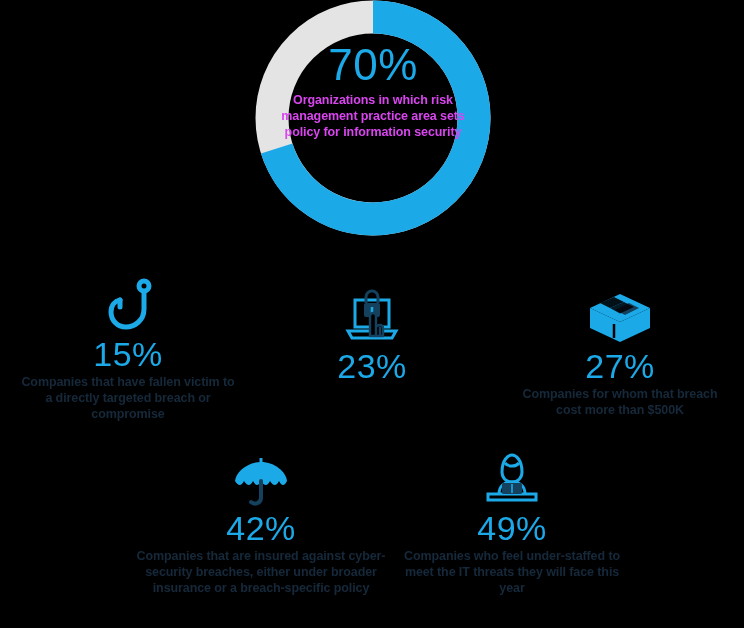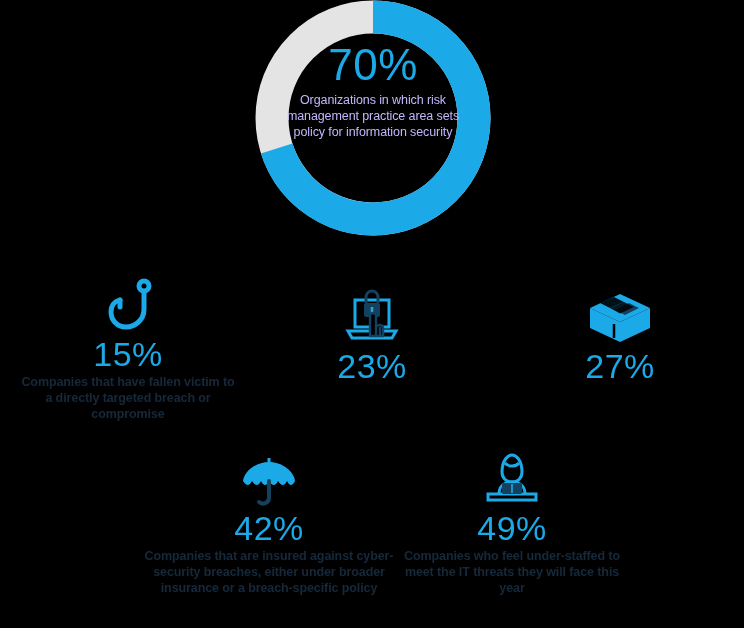--- a/index.html
+++ b/index.html
@@ -50,22 +50,22 @@
     font-size: 44px;
     line-height: 46px;
     color: #1CA9E8;
     font-weight: 300;
     letter-spacing: 0.5px;
   }
   .donut-caption {
     margin-top: 4px;
     font-size: 12.5px;
     line-height: 16px;
-    color: #c4b5fd;
-    font-weight: 400;
+    color: #d946ef;
+    font-weight: 700;
     letter-spacing: -0.1px;
   }
 
   
   .stat {
     position: absolute;
     text-align: center;
   }
   .stat-icon {
     height: 62px;
@@ -88,21 +88,21 @@
     color: #16293B;
     font-weight: 600;
     letter-spacing: -0.1px;
   }
 
   
   #cell-0 { left: 18px;  top: 272px; width: 220px; }
   #cell-1 { left: 262px; top: 284px; width: 220px; }
   #cell-2 { left: 510px; top: 284px; width: 220px; }
   
-  #cell-3 { left: 140px; top: 446px; width: 258px; text-align: center; }
+  #cell-3 { left: 132px; top: 446px; width: 258px; text-align: center; }
   #cell-4 { left: 394px; top: 446px; width: 236px; }
 </style>
 </head>
 <body>
 
 <div class="canvas">
 
   <div class="donut-block">
     <svg class="donut-svg" viewBox="0 0 236 236">
 
@@ -162,20 +162,21 @@
         <path d="M6 22 L36 8 L66 22 L36 36 Z" fill="#1CA9E8"></path>
 
         <path d="M16 17 L30 11 L40 16 L26 22 Z" fill="#000000" opacity="0.9"></path>
         <path d="M31 24 L45 17 L55 22 L41 29 Z" fill="#14415E"></path>
         <path d="M26 22 L40 16 L50 21 L36 27.5 Z" fill="#000000" opacity="0.85"></path>
 
         <path d="M30 38 L30 52" stroke="#000000" stroke-width="2.5" fill="none"></path>
       </svg>
     </div>
     <div class="stat-pct">27%</div>
+    <div class="stat-caption">Companies for whom that breach cost more than $500K</div>
   </div>
 
   <div class="stat" id="cell-3">
     <div class="stat-icon">
       <svg width="62" height="54" viewBox="0 0 62 54">
         <path d="M31 8 C17 8 6 18 5 27 L57 27 C56 18 45 8 31 8 Z" fill="#1CA9E8"></path>
         <path d="M5 27 q5 8 9 0 q5 8 9 0 q4 8 8 0 q5 8 9 0 q5 8 9 0 q4 8 8 0" fill="#1CA9E8" stroke="none"></path>
         <path d="M31 4 L31 8" stroke="#1CA9E8" stroke-width="3" fill="none"></path>
         <path d="M31 27 L31 44 a6 6 0 0 1 -10 4" stroke="#14415E" stroke-width="4" fill="none" stroke-linecap="round"></path>
       </svg>

